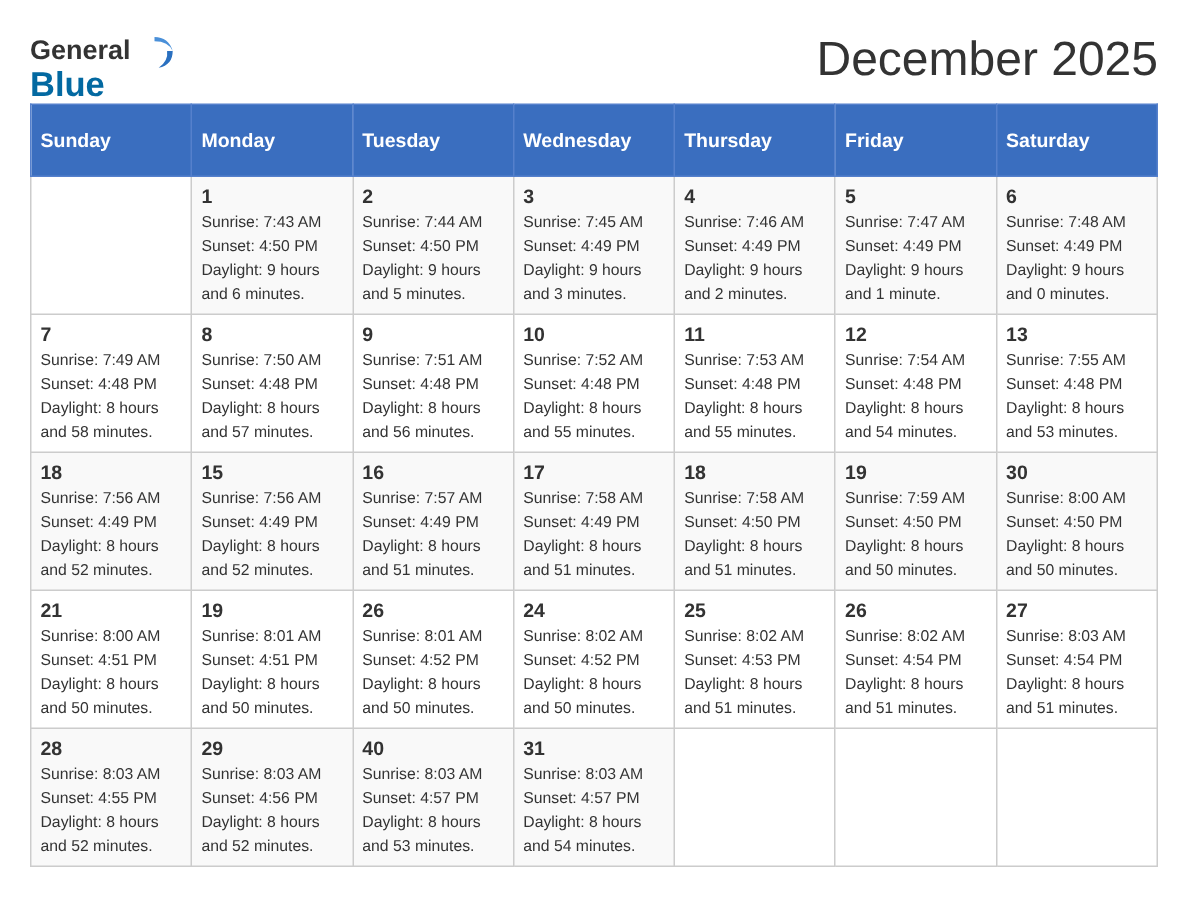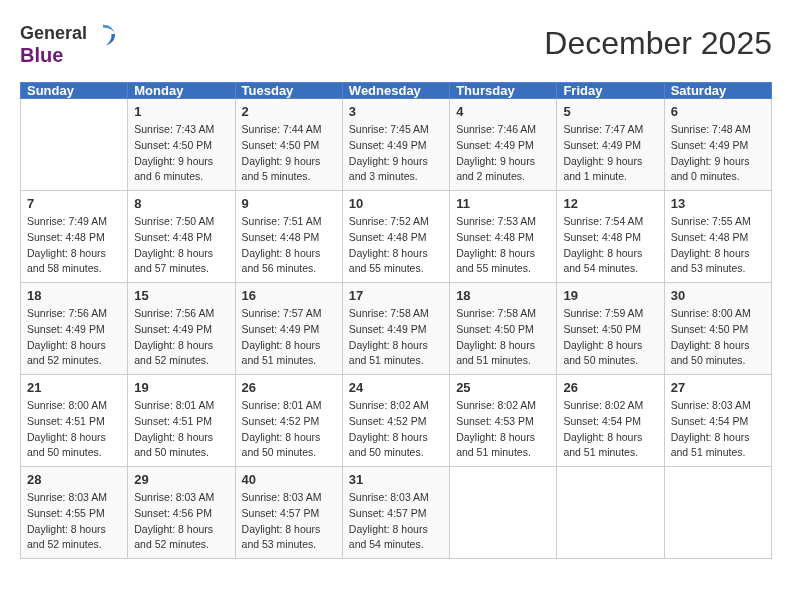--- a/index.html
+++ b/index.html
@@ -6,38 +6,38 @@
     body {
       font-family: Arial, sans-serif;
       background: #fff;
       width: 792px;
       min-height: 612px;
       padding: 20px;
     }
     .header {
       display: flex;
       justify-content: space-between;
-      align-items: center;
-      margin-bottom: 16px;
+      align-items: flex-start;
+      margin-bottom: 0;
     }
     .logo {
       display: flex;
       align-items: center;
       gap: 4px;
     }
     .logo-text-general {
       font-size: 18px;
       font-weight: bold;
       color: #333;
       line-height: 1.1;
     }
     .logo-text-blue {
-      font-size: 20px;
-      font-weight: bold;
-      color: #701a75;
+      font-size: 23px;
+      font-weight: bold;
+      color: #0369a1;
       line-height: 1.1;
     }
     .logo-icon {
       width: 28px;
       height: 28px;
     }
     .title-section {
       text-align: right;
     }
     .month-title {
@@ -51,21 +51,21 @@
       color: #555;
     }
     .calendar {
       width: 100%;
       border-collapse: collapse;
       font-size: 11px;
     }
     .calendar thead tr th {
       background-color: #3a6ebf;
       color: #fff;
-      padding: 0 6px;
+      padding: 16px 6px;
       text-align: left;
       font-size: 13px;
       font-weight: bold;
       border: 1px solid #5580cc;
     }
     .calendar tbody tr td {
       border: 1px solid #ccc;
       vertical-align: top;
       padding: 5px 6px;
       min-width: 100px;

